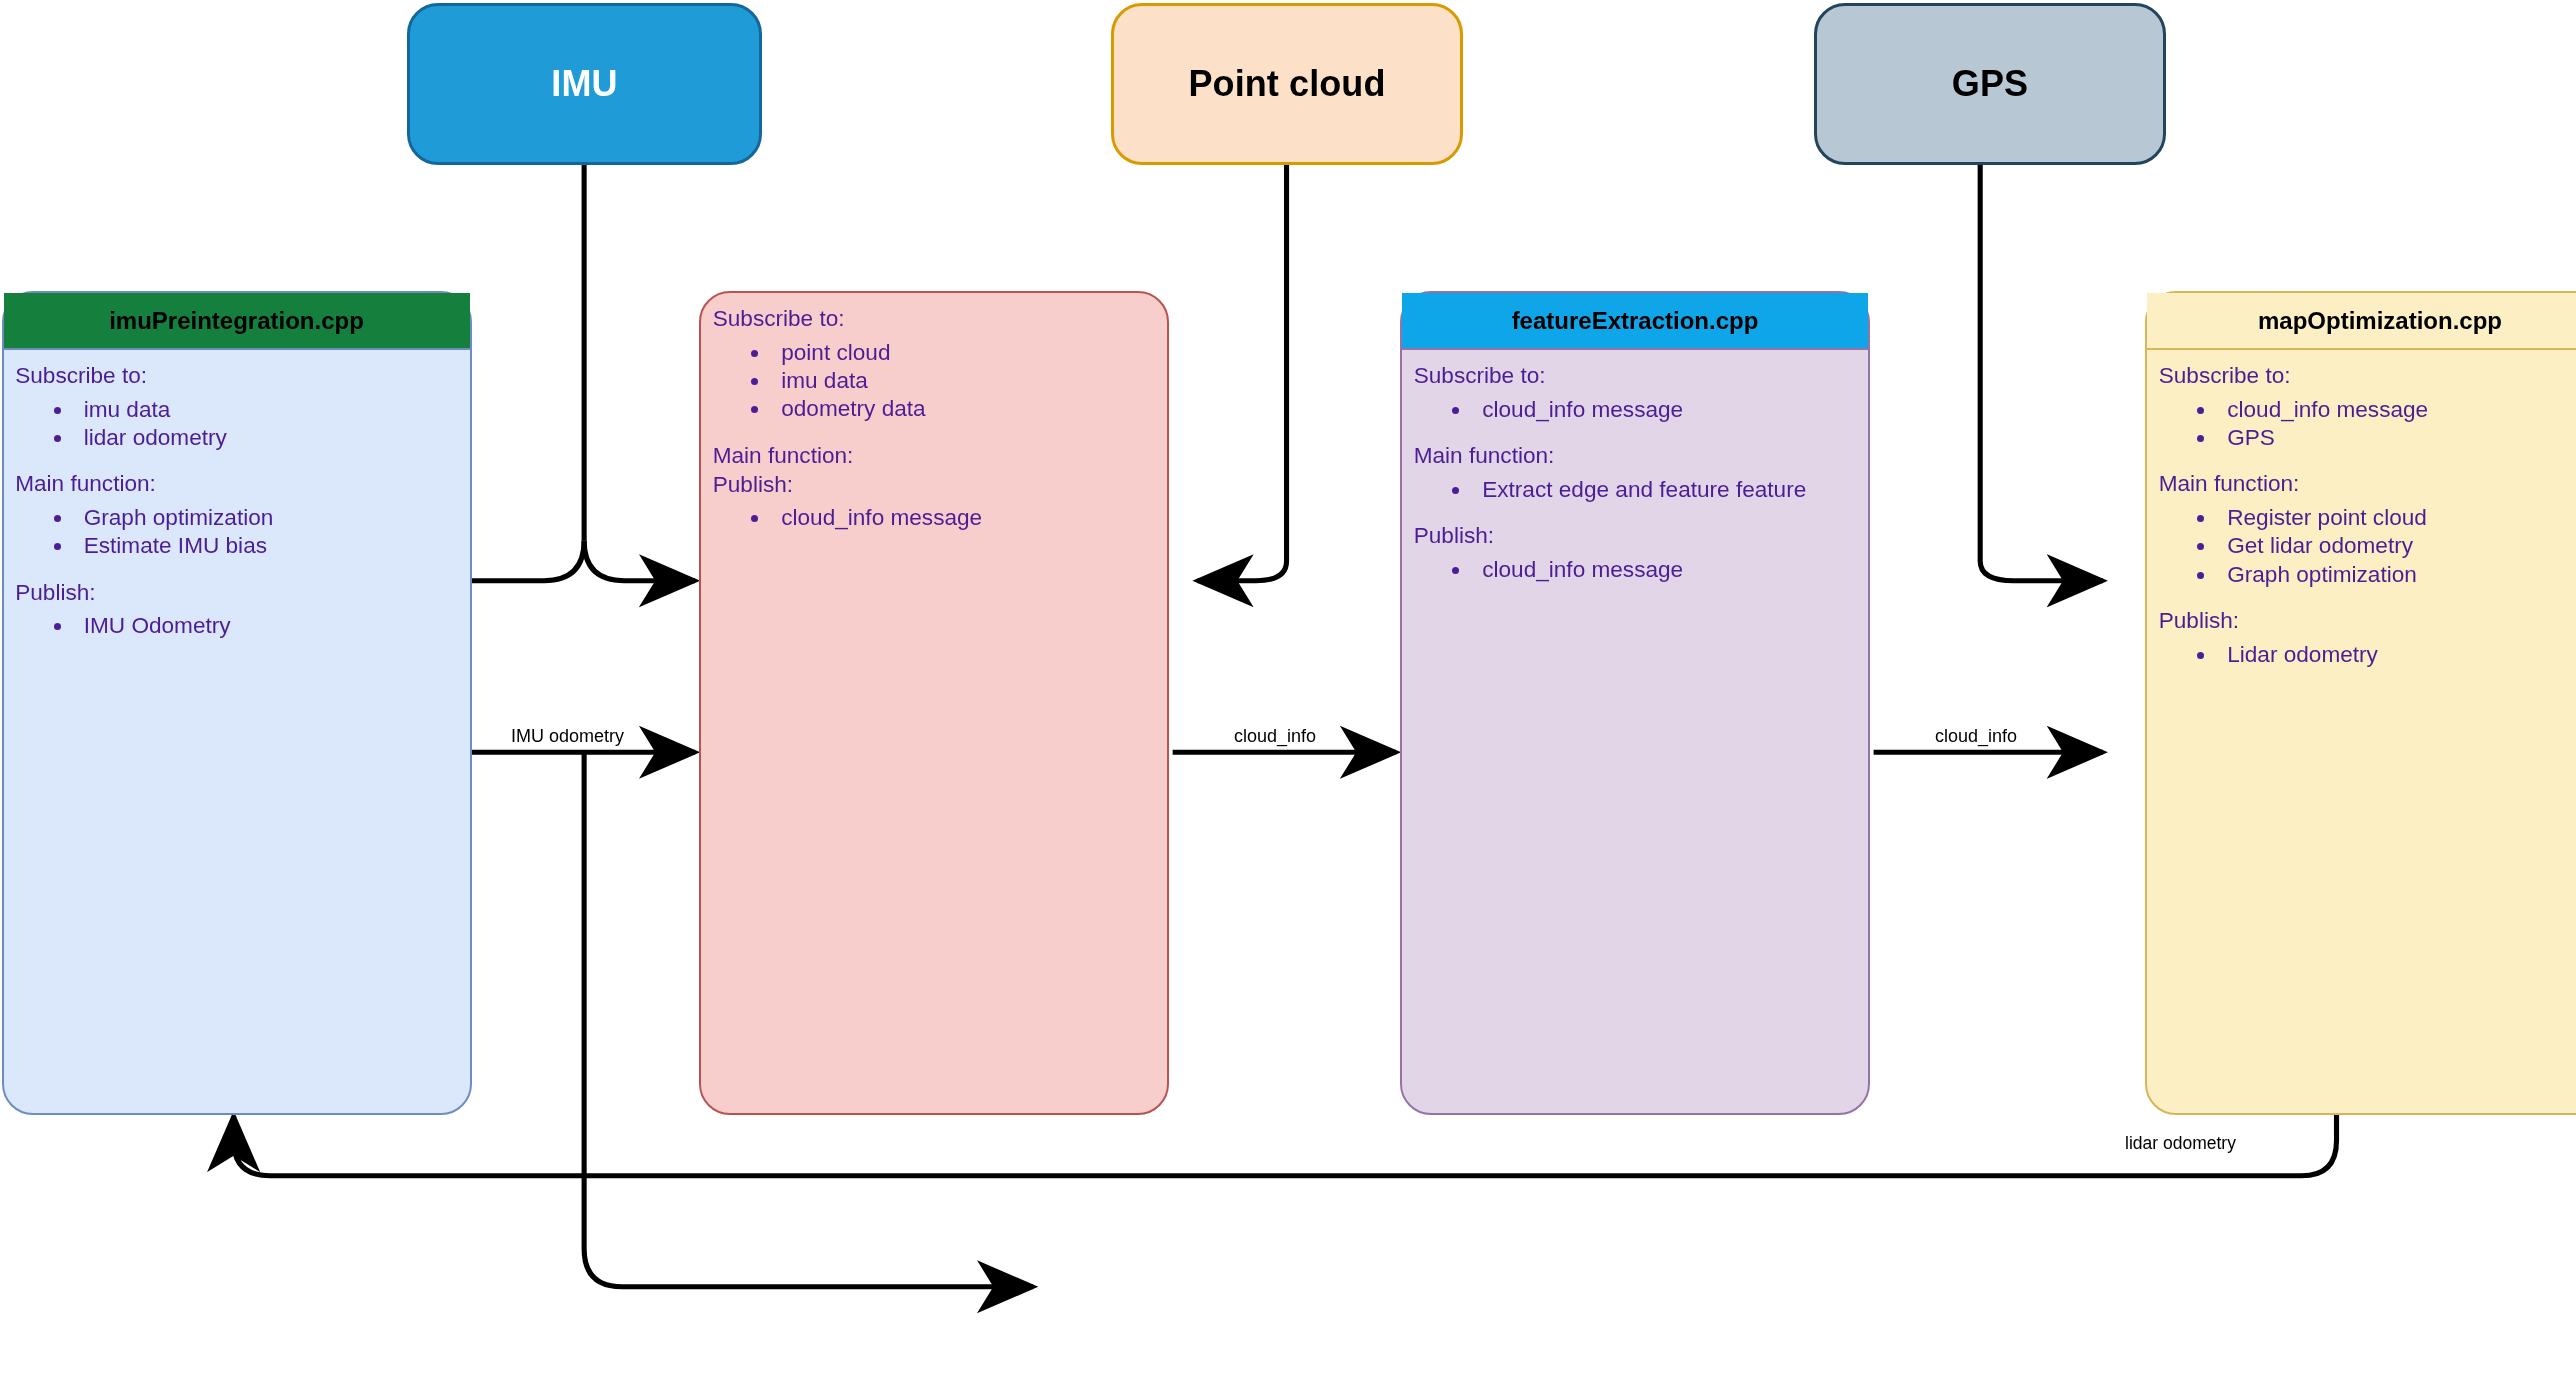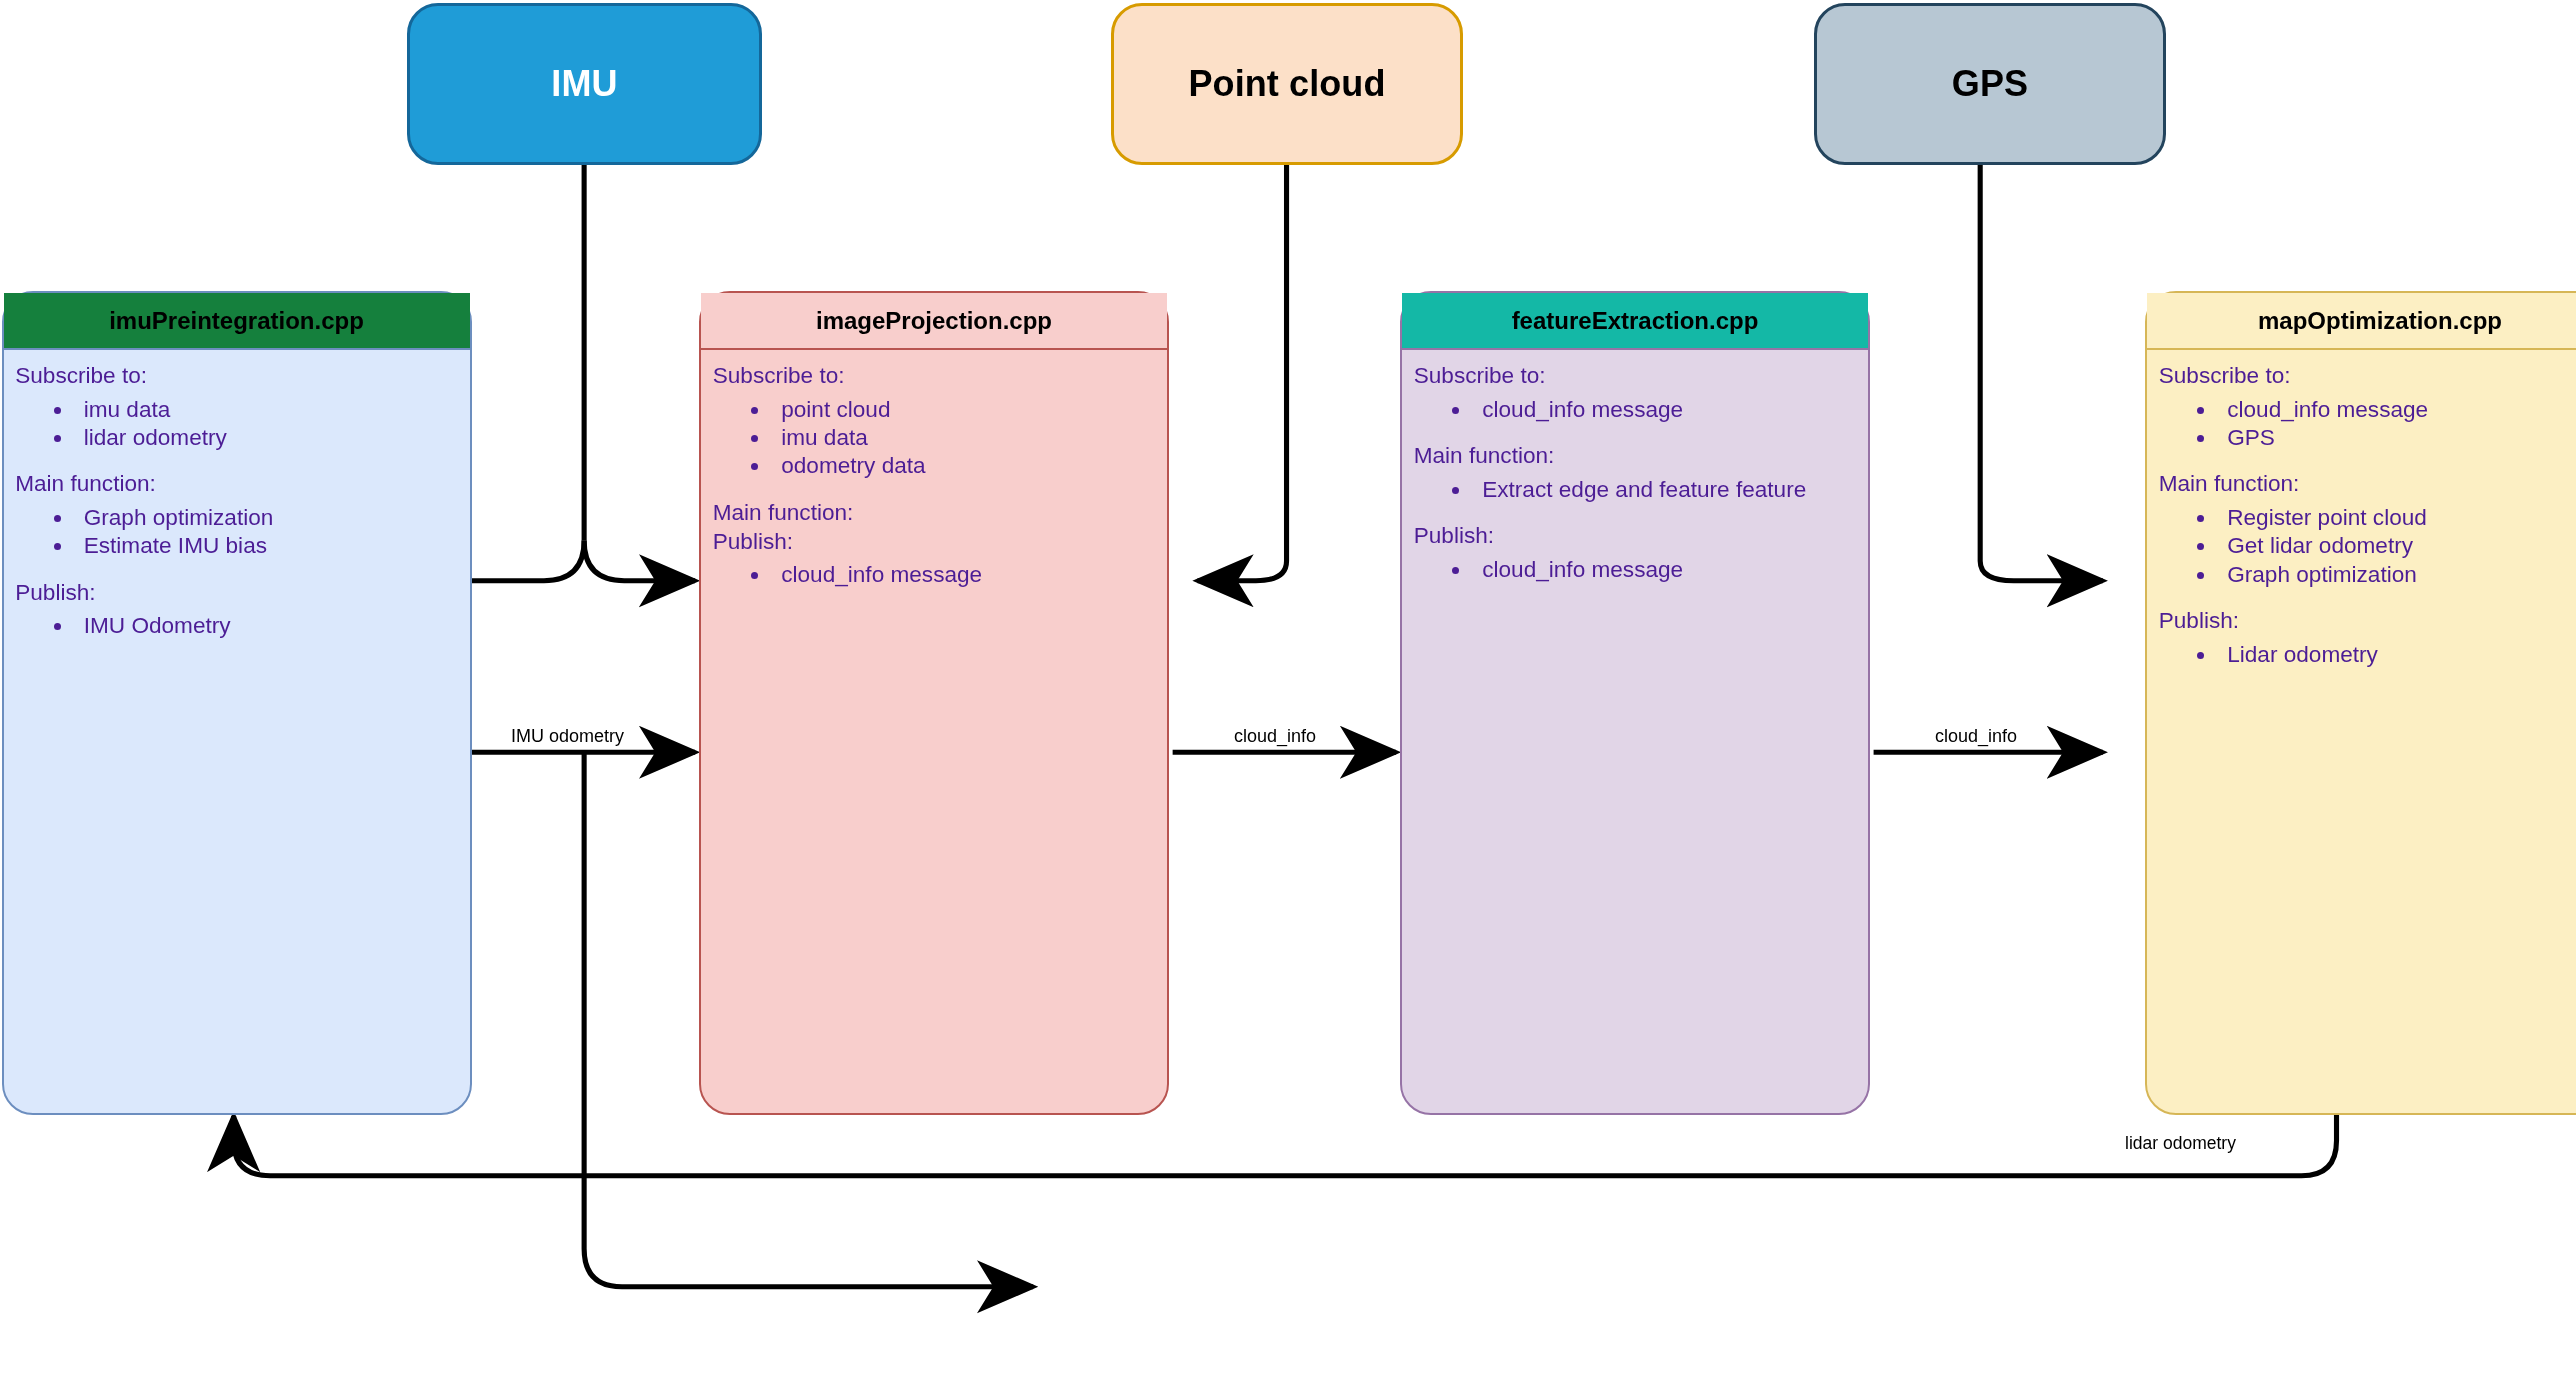--- a/index.html
+++ b/index.html
@@ -46,21 +46,21 @@
   .mod .sect{margin:0 0 2.9px 11.7px;}
   .mod ul{margin:7.3px 0 20.4px 0;padding:0 0 0 70px;list-style:disc;}
   .mod ul li{margin:0 0 2.2px 0;padding-left:10.2px;}
   .mod ul li::marker{font-size:22px;}
 
   .mod.blue   {background:#DBE8FC;border:2.2px solid #6C8EBF;}
   .mod.blue   .title{background:#15803d;border-bottom:2.2px solid #6C8EBF;}
   .mod.red    {background:#F8CECC;border:2.2px solid #B85450;}
   .mod.red    .title{background:#F8CECC;border-bottom:2.2px solid #B85450;}
   .mod.purple {background:#E1D5E7;border:2.2px solid #9673A6;}
-  .mod.purple .title{background:#14b8a6;border-bottom:2.2px solid #9673A6;}
+  .mod.purple .title{background:#0ea5e9;border-bottom:2.2px solid #9673A6;}
   .mod.yellow {background:#FCEFC3;border:2.2px solid #D6B656;}
   .mod.yellow .title{background:#FCEFC3;border-bottom:2.2px solid #D6B656;}
 
   
   .elabel{
     position:absolute;z-index:3;color:#000;background:transparent;
     font-size:18px;white-space:nowrap;line-height:1;
   }
   .elabel.small{font-size:17.5px;}
 </style>
@@ -122,21 +122,20 @@
         <li>Estimate IMU bias</li>
       </ul>
       <div class="sect">Publish:</div>
       <ul>
         <li>IMU Odometry</li>
       </ul>
     </div>
   </div>
 
   <div class="node mod red" style="left:699px;top:291px;width:470px;height:824px;">
-    <div class="title">imageProjection.cpp</div>
     <div class="body">
       <div class="sect">Subscribe to:</div>
       <ul>
         <li>point cloud</li>
         <li>imu data</li>
         <li>odometry data</li>
       </ul>
       <div class="sect">Main function:</div>
       <div class="sect">Publish:</div>
       <ul>

